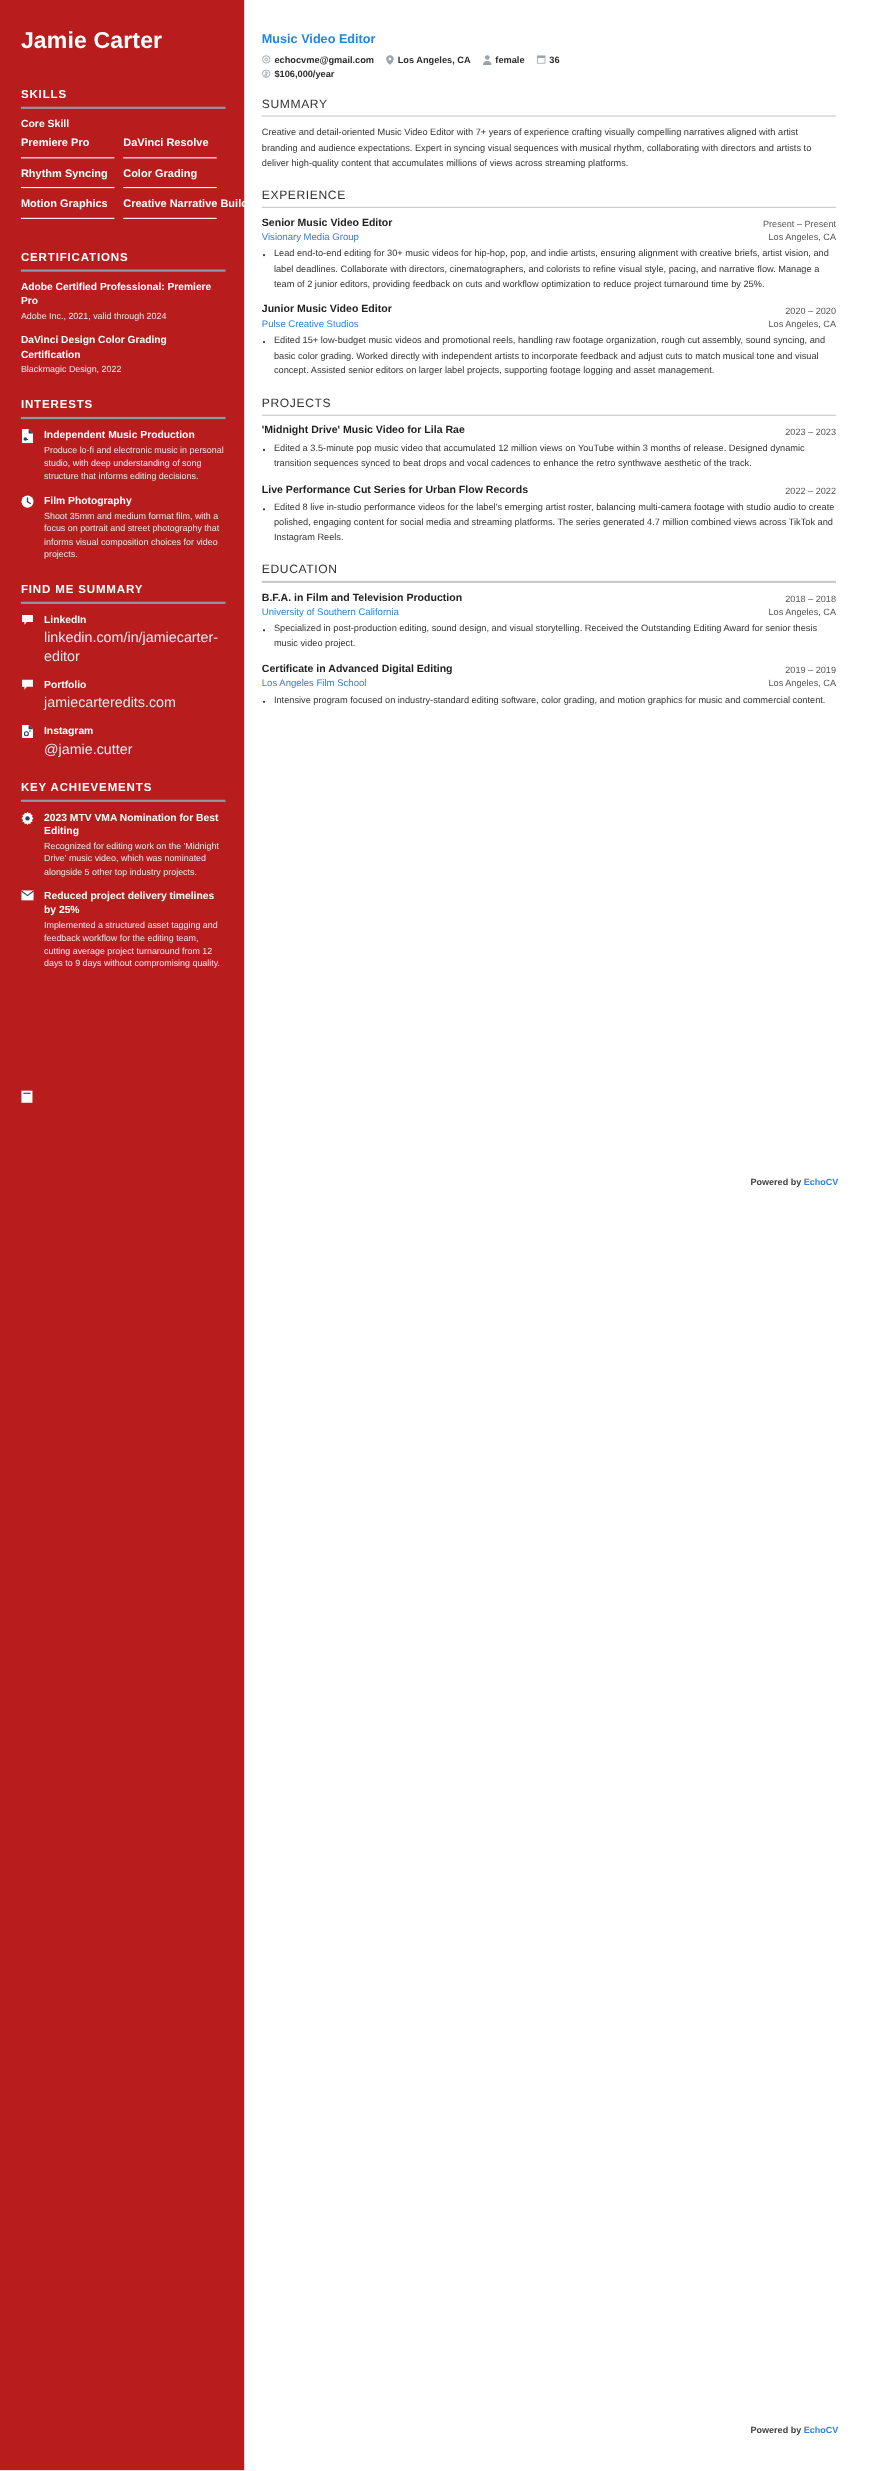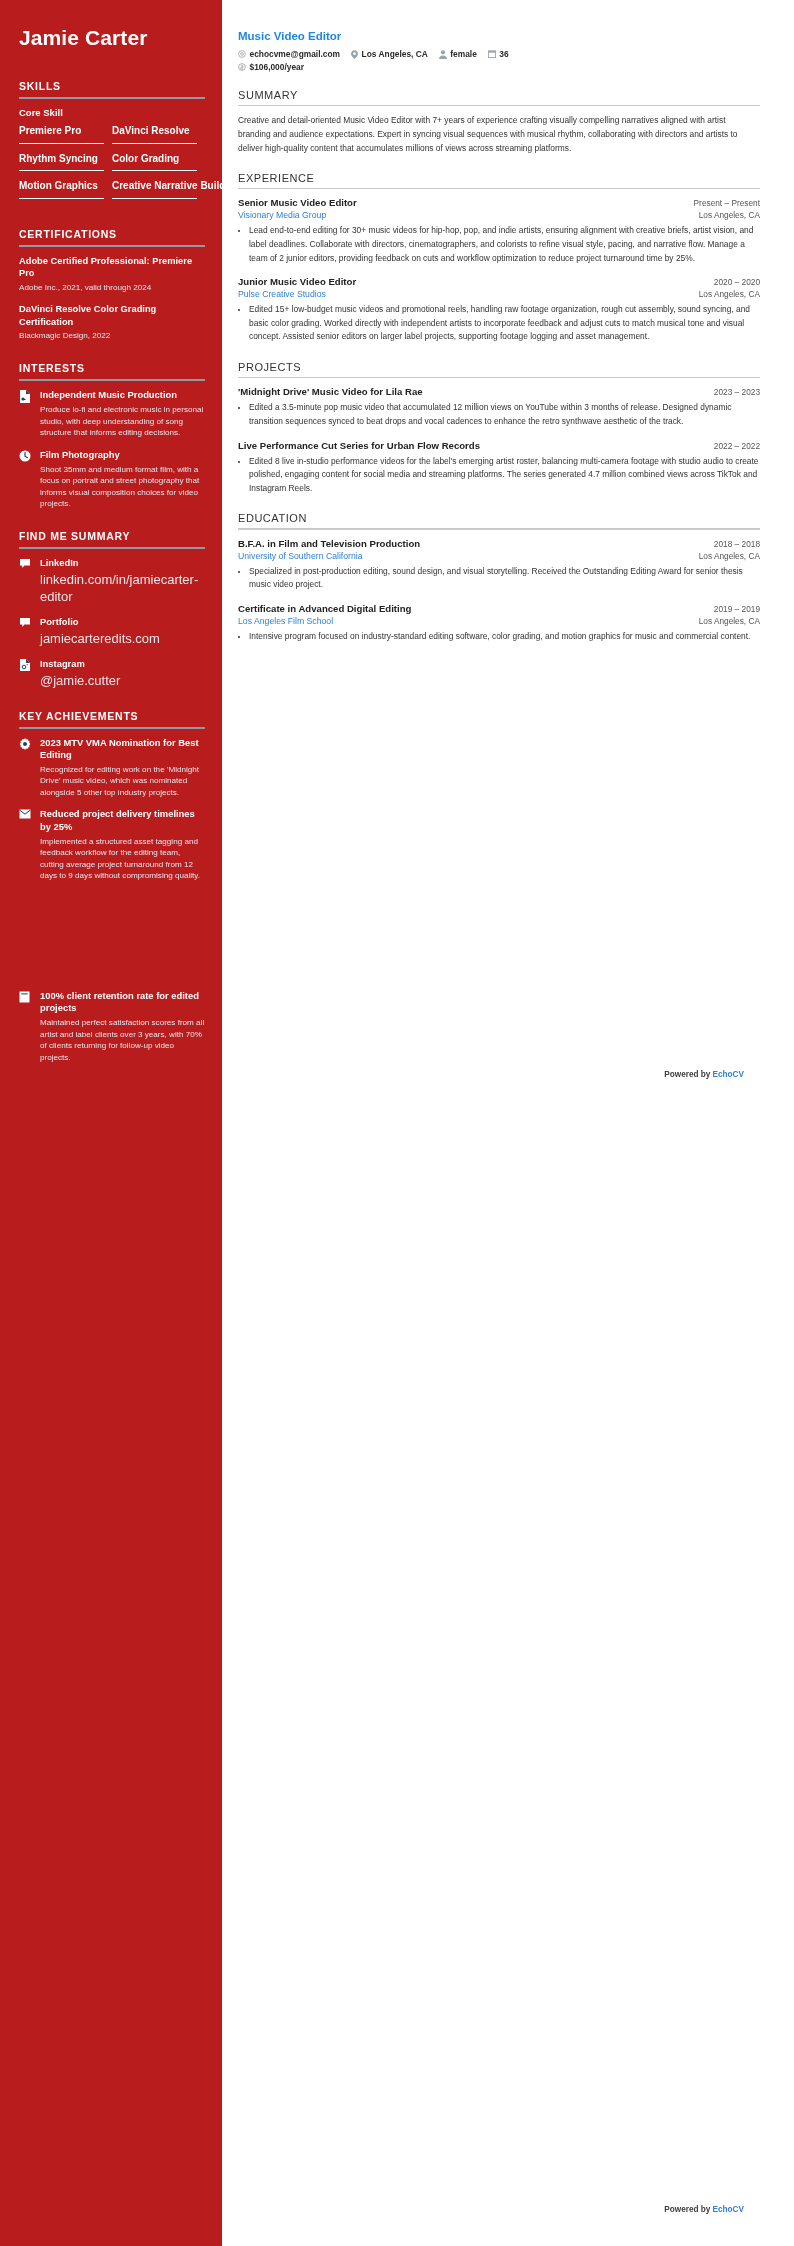--- a/index.html
+++ b/index.html
@@ -215,21 +215,21 @@
     font-size: 8.4px;
     color: #333333;
     line-height: 1.62;
     margin-bottom: 2px;
     list-style: disc;
   }
   .bullets li::marker { font-size: 7px; }
 
   .powered {
     position: absolute;
-    right: 50px;
+    right: 32px;
     font-size: 8.2px;
     font-weight: bold;
     color: #3d3d3d;
   }
   .powered .hl { color: #2f82d6; }
   .powered-1 { top: 1070px; }
   .powered-2 { top: 2205px; }
 </style>
 </head>
 <body>
@@ -273,21 +273,21 @@
     </section>
 
     <section class="side-sec">
       <div class="side-sec-title">CERTIFICATIONS</div>
       <div class="side-rule"></div>
       <div class="cert-item">
         <div class="cert-title">Adobe Certified Professional: Premiere Pro</div>
         <div class="cert-meta">Adobe Inc., 2021, valid through 2024</div>
       </div>
       <div class="cert-item">
-        <div class="cert-title">DaVinci Resolve Color Grading Certification</div>
+        <div class="cert-title">DaVinci Design Color Grading Certification</div>
         <div class="cert-meta">Blackmagic Design, 2022</div>
       </div>
     </section>
 
     <section class="side-sec">
       <div class="side-sec-title">INTERESTS</div>
       <div class="side-rule"></div>
 
       <div class="ic-row">
         <div class="ic-box">
@@ -393,24 +393,20 @@
       </div>
 
       <div class="ach-spacer"></div>
 
       <div class="ic-row">
         <div class="ic-box">
           <svg width="11" height="12" viewBox="0 0 11 12">
             <rect x=".5" y=".5" width="10" height="11" fill="#ffffff"></rect>
             <rect x="2.2" y="2.4" width="6.6" height="1" fill="#22425f"></rect>
           </svg>
-        </div>
-        <div class="ic-body">
-          <div class="ic-title">100% client retention rate for edited projects</div>
-          <div class="ic-desc">Maintained perfect satisfaction scores from all artist and label clients over 3 years, with 70% of clients returning for follow-up video projects.</div>
         </div>
       </div>
     </section>
   </aside>
 
   <main class="main">
 
     <div class="job-title">Music Video Editor</div>
 
     <div class="contact-line">

